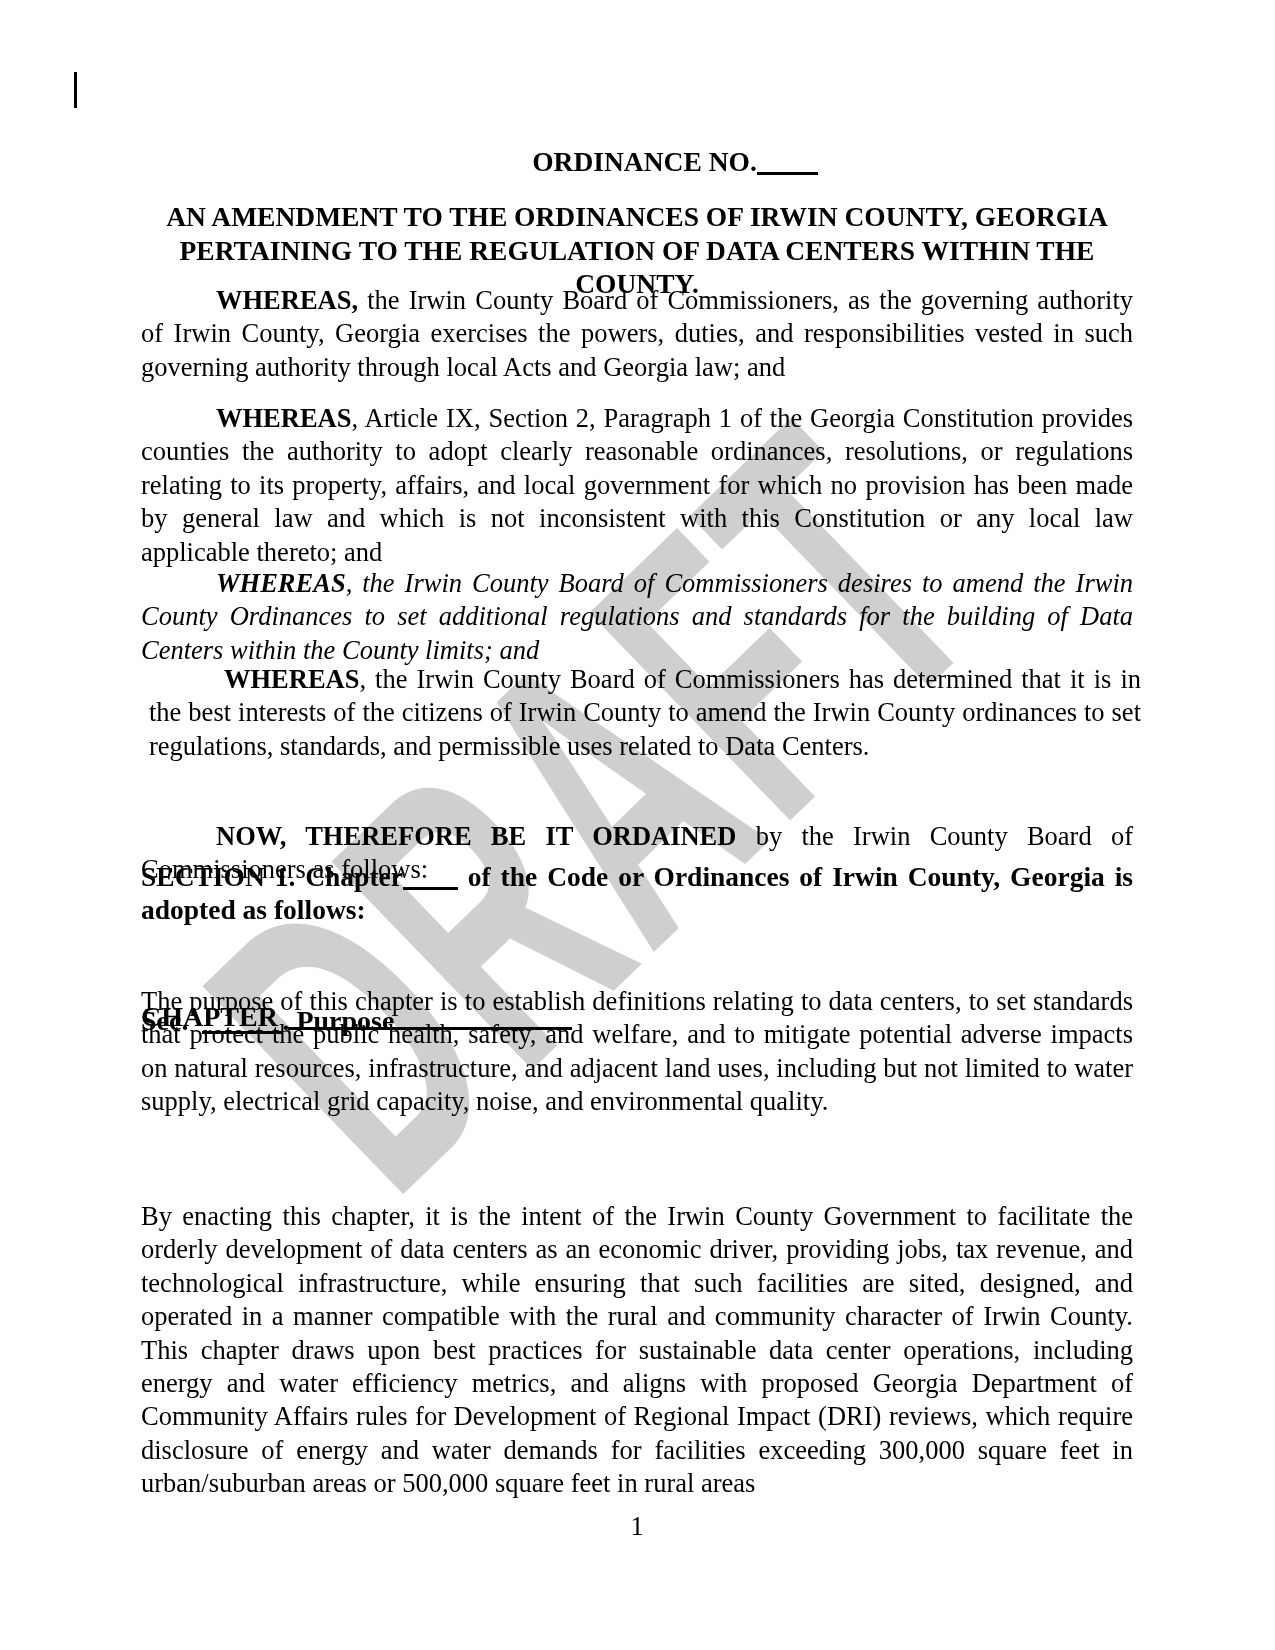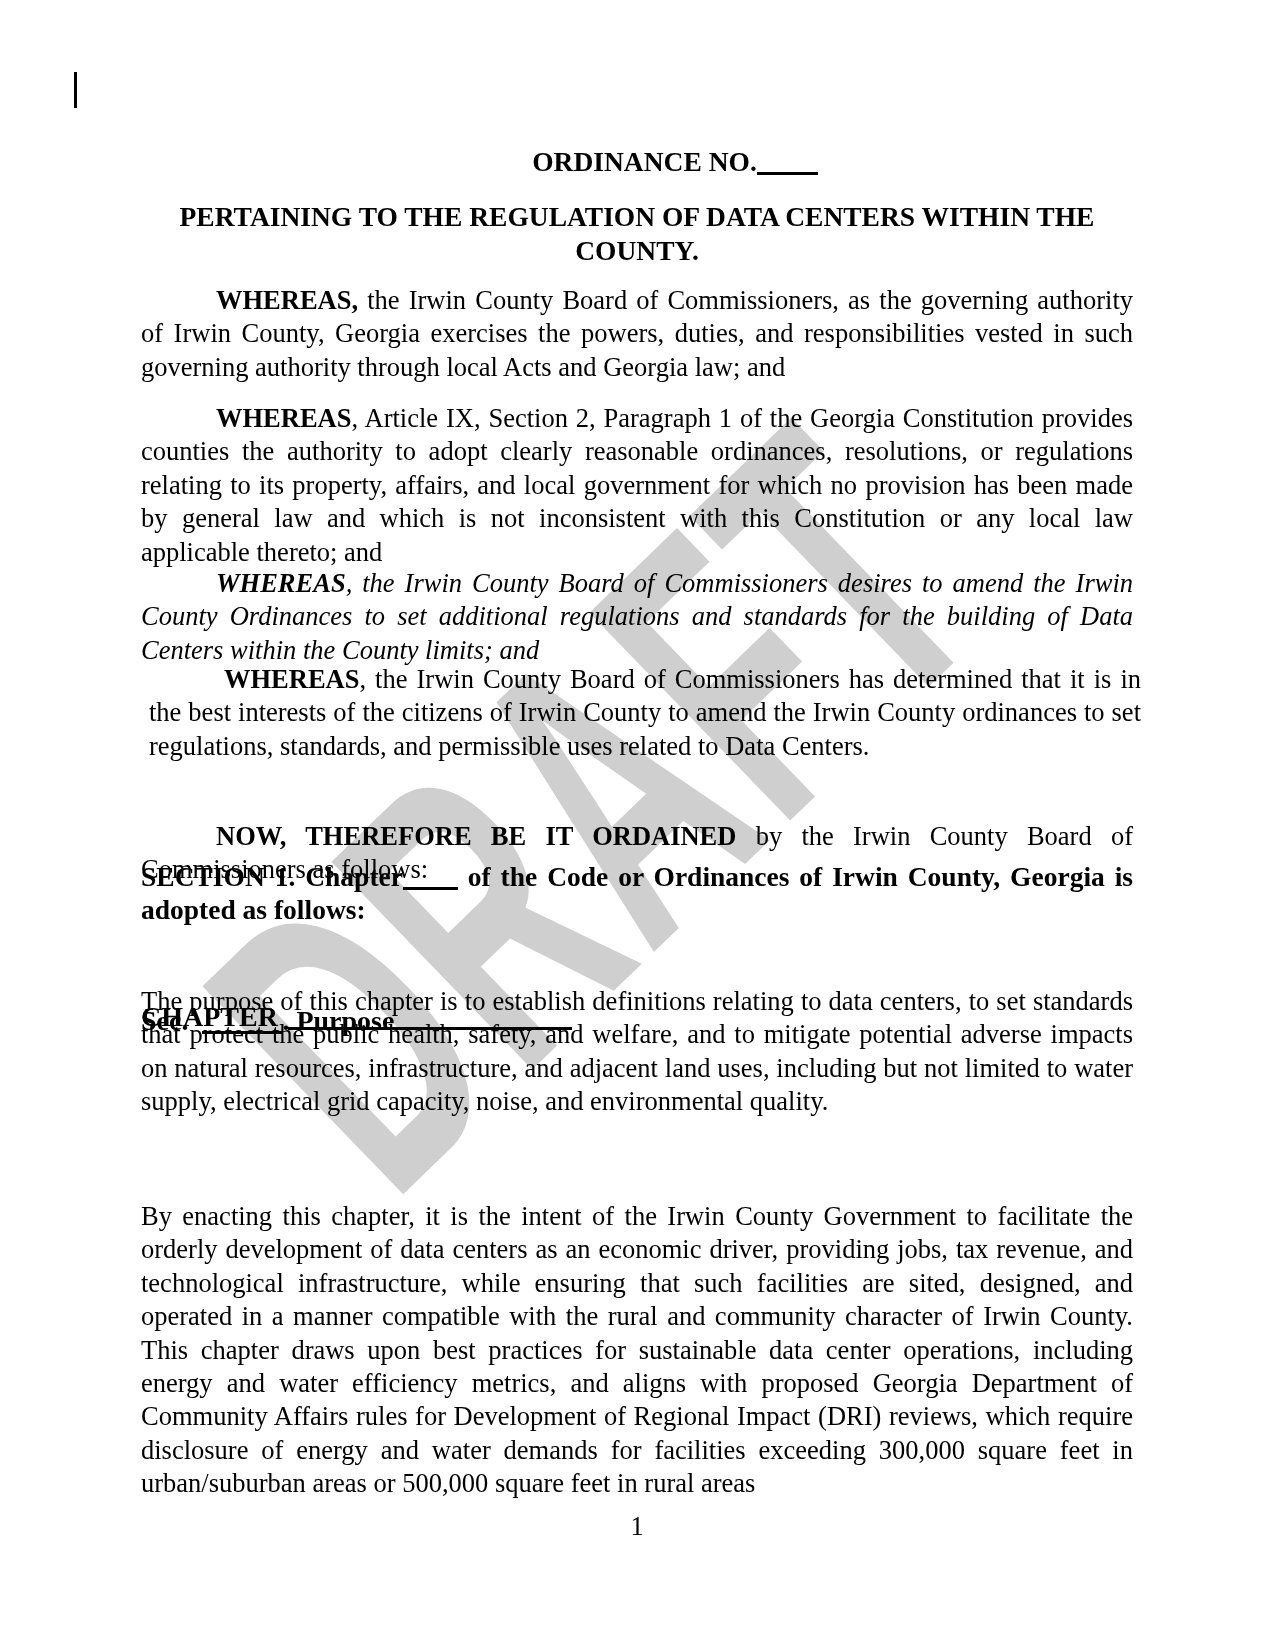--- a/index.html
+++ b/index.html
@@ -91,20 +91,21 @@
 
   <span class="caret"></span>
 
   <div class="watermark">DRAFT</div>
 
   <div class="block title">
     <span class="shift"><span class="b">ORDINANCE NO.</span><span class="blank bl-title"></span></span>
   </div>
 
   <div class="block heading">
+    <div>AN AMENDMENT TO THE ORDINANCES OF IRWIN COUNTY, GEORGIA</div>
     <div>PERTAINING TO THE REGULATION OF DATA CENTERS WITHIN THE COUNTY.</div>
   </div>
 
   <div class="block para indent" id="p1">
     <span class="b">WHEREAS,</span><span> the Irwin County Board of Commissioners, as the governing authority of Irwin County, Georgia exercises the powers, duties, and responsibilities vested in such governing authority through local Acts and Georgia law; and</span>
   </div>
 
   <div class="block para indent" id="p2">
     <span class="b">WHEREAS</span><span>, Article IX, Section 2, Paragraph 1 of the Georgia Constitution provides counties the authority to adopt clearly reasonable ordinances, resolutions, or regulations relating to its property, affairs, and local government for which no provision has been made by general law and which is not inconsistent with this Constitution or any local law applicable thereto; and</span>
   </div>

